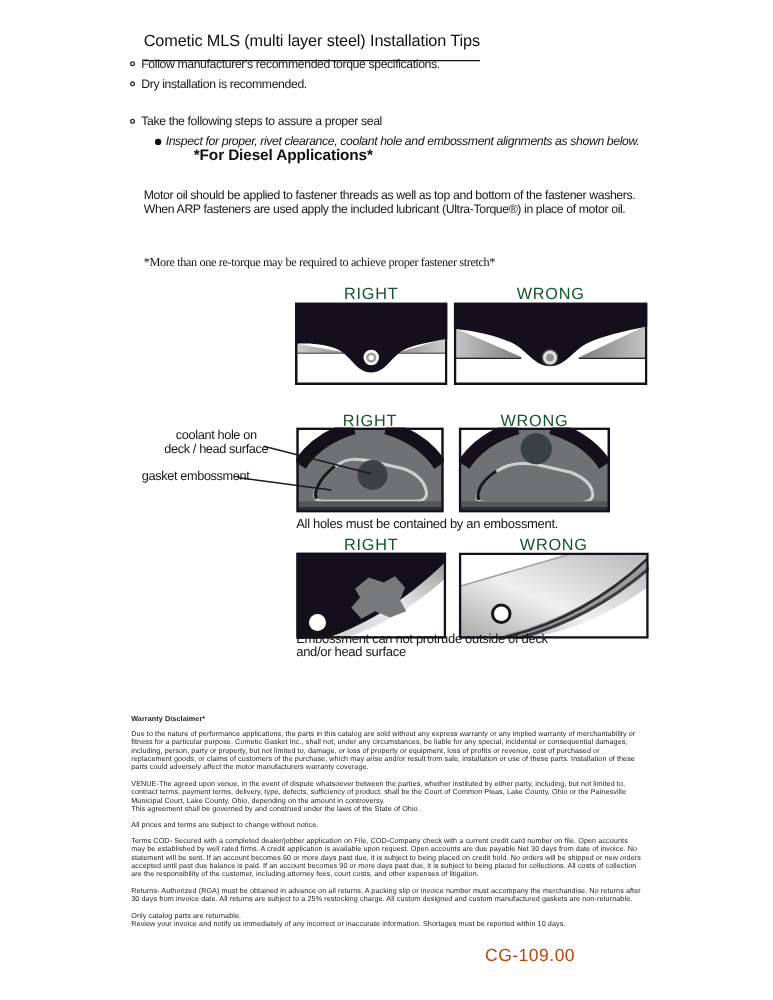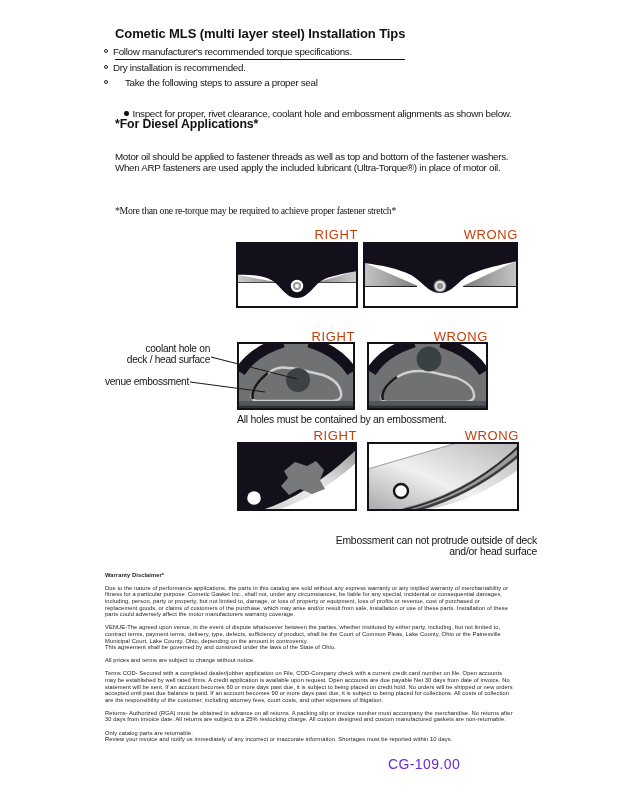--- a/index.html
+++ b/index.html
@@ -5,68 +5,68 @@
   * { margin:0; padding:0; box-sizing:border-box; }
   html,body { background:#ffffff; }
   .page {
     position:relative; width:618px; height:800px; background:#fff;
     font-family:"Liberation Sans", sans-serif; color:#111;
     overflow:hidden;
   }
   .abs { position:absolute; }
   .pre { white-space:pre-line; }
   .doc-title {
-    font-size:13px; font-weight:bold; letter-spacing:-0.1px;
-    display:inline-block; border-bottom:1.6px solid #111; padding-bottom:18px;
+    font-size:13px; font-weight:normal; letter-spacing:-0.1px;
+    display:inline-block; border-bottom:1.6px solid #111; padding-bottom:8px;
   }
   .body-text { font-size:9.8px; letter-spacing:-0.3px; line-height:11.4px; color:#151515; }
   .bullet-row { display:flex; align-items:flex-start; }
   .ring {
     display:inline-block; width:4px; height:4px; border:1.1px solid #222;
     border-radius:50%; margin:3px 5px 0 0; flex:0 0 auto;
   }
   .dot {
     display:inline-block; width:4.5px; height:4.5px; background:#111;
     border-radius:50%; margin:3px 4px 0 0; flex:0 0 auto;
   }
-  .section-heading { font-size:12.3px; font-weight:bold; letter-spacing:-0.1px; }
-  .diag-label { font-size:13px; letter-spacing:0.6px; text-align:right; color:#c2410c; }
+  .section-heading { font-size:12.3px; font-weight:bold; letter-spacing:-0.1px;margin-left:40px; }
+  .diag-label { font-size:13px; letter-spacing:0.6px; text-align:center; color:#14532d; }
   .diag-caption { font-size:10.4px; letter-spacing:-0.25px; line-height:11.4px; color:#151515; }
-  .ann-label { font-size:10.2px; letter-spacing:-0.3px; line-height:10.8px; text-align:right; color:#151515; }
+  .ann-label { font-size:10.2px; letter-spacing:-0.3px; line-height:10.8px; text-align:center; color:#151515;margin-left:13px; }
   .warranty {
     width:816px; transform:scale(0.5); transform-origin:top left;
     font-size:11.5px; line-height:13.2px; letter-spacing:0.15px; color:#222;
   }
   .warranty h3 { font-size:11.5px; font-weight:bold; margin-bottom:12px; color:#1b1b1b; }
   .warranty p { margin-bottom:13px; }
-  .footer-code { font-size:14px; letter-spacing:0.4px; color:#6d28d9; }
+  .footer-code { font-size:14px; letter-spacing:0.4px; color:#c2410c; }
   svg.diag { display:block; }
 </style>
 </head>
 <body>
 
 <div class="page">
 
   <div class="abs" style="left:115px; top:24px;">
     <span class="doc-title">Cometic MLS (multi layer steel) Installation Tips</span>
   </div>
 
   <div class="abs bullet-row body-text" style="left:104px; top:62px; width:440px;">
     <span class="ring"></span>
     <span>Dry installation is recommended.</span>
   </div>
   <div class="abs bullet-row body-text" style="left:104px; top:46px; width:440px;">
     <span class="ring"></span>
     <span>Follow manufacturer's recommended torque specifications.</span>
   </div>
-  <div class="abs bullet-row body-text" style="left:104px; top:77px; width:440px;gap:12px;">
+  <div class="abs bullet-row body-text" style="left:104px; top:92px; width:440px;">
     <span class="ring"></span>
     <span>Take the following steps to assure a proper seal</span>
   </div>
-  <div class="abs bullet-row body-text" style="left:124px; top:108px; width:460px;">
+  <div class="abs bullet-row body-text" style="left:124px; top:108px; width:460px;font-style:italic;">
     <span class="dot"></span>
     <span>Inspect for proper, rivet clearance, coolant hole and embossment alignments as shown below.</span>
   </div>
 
   <div class="abs section-heading" style="left:115px; top:117px;">*For Diesel Applications*</div>
   <div class="abs body-text pre" style="left:115px; top:151px; width:430px;">Motor oil should be applied to fastener threads as well as top and bottom of the fastener washers.
 When ARP fasteners are used apply the included lubricant (Ultra-Torque®) in place of motor oil.</div>
   <div class="abs body-text" style="left:115px; top:205px; width:430px;font-family:Liberation Serif, serif;">*More than one re-torque may be required to achieve proper fastener stretch*</div>
 
   <div class="abs diag-label" style="left:236px; top:227px; width:122px;">RIGHT</div>
@@ -115,21 +115,21 @@
     <circle cx="77" cy="44" r="3.1" fill="#909090"></circle>
     <rect x="1" y="1" width="153" height="64" fill="none" stroke="#14101b" stroke-width="2"></rect>
   </svg>
 
 
   <div class="abs diag-label" style="left:237px; top:329px; width:118px;">RIGHT</div>
   <div class="abs diag-label" style="left:367px; top:329px; width:121px;">WRONG</div>
 
   <div class="abs ann-label pre" style="left:110px; top:344px; width:100px;">coolant hole on
 deck / head surface</div>
-  <div class="abs ann-label" style="left:98px; top:377px; width:91px;">venue embossment</div>
+  <div class="abs ann-label" style="left:98px; top:377px; width:91px;">gasket embossment</div>
 
   <svg class="abs diag" style="left:237px; top:342px;" width="118" height="68" viewBox="0 0 118 68">
     <rect width="118" height="68" fill="#6f7173"></rect>
     <path d="M1,1 L40,1 C22,6 10,15 3,27 L1,27 Z" fill="#ffffff"></path>
     <path d="M117,1 L78,1 C96,6 108,15 115,27 L117,27 Z" fill="#ffffff"></path>
     <path d="M46,0 C26,6 12,16 3,30" stroke="#14101b" stroke-width="11" fill="none"></path>
     <path d="M72,0 C92,6 106,16 115,30" stroke="#14101b" stroke-width="11" fill="none"></path>
     <path d="M15,56 C13,49 23,37 33,30 C41,24 48,25 60,27 L86,33 C97,37 103,44 104,51 C105,56 102,59 95,59 L23,59 C17,59 16,58 15,56 Z" stroke="#cdd1ce" stroke-width="2.4" fill="none"></path>
     <path d="M16,57 C13,49 22,38 31,31" stroke="#191919" stroke-width="2.6" fill="none"></path>
     <circle cx="61" cy="38" r="12" fill="#3c4244"></circle>
@@ -185,21 +185,21 @@
     <path d="M1,27 L90,1 H151 V28 C113,55 77,66 49,69 L1,69 Z" fill="url(#g4)"></path>
     <path d="M151,32 C120,56 92,66 60,69 L151,69 Z" fill="#ffffff"></path>
     <path d="M38,69 C80,59 118,38 151,9" stroke="#999c9e" stroke-width="7" fill="none"></path>
     <path d="M31,69 C74,60 114,40 151,5" stroke="#2c2c2c" stroke-width="2" fill="none"></path>
     <path d="M46,69 C88,58 124,37 152,13" stroke="#3c3c3c" stroke-width="2.5" fill="none"></path>
     <path d="M1,27 L90,1" stroke="#a0a0a0" stroke-width="1.2" fill="none"></path>
     <circle cx="34" cy="49" r="7" fill="#ffffff" stroke="#161616" stroke-width="2.4"></circle>
     <rect x="1" y="1" width="150" height="67" fill="none" stroke="#14101b" stroke-width="2"></rect>
   </svg>
 
-  <div class="abs diag-caption pre" style="left:237px; top:535px; width:300px;text-align:right;">Embossment can not protrude outside of deck
+  <div class="abs diag-caption pre" style="left:237px; top:506px; width:300px;">Embossment can not protrude outside of deck
 and/or head surface</div>
 
   <svg class="abs" style="left:0; top:0; pointer-events:none;" width="618" height="800" viewBox="0 0 618 800">
     <line x1="211" y1="357" x2="297" y2="379" stroke="#1a1a1a" stroke-width="1.1"></line>
     <line x1="190" y1="382" x2="265" y2="392" stroke="#1a1a1a" stroke-width="1.1"></line>
   </svg>
 
   <div class="abs" style="left:105px; top:572px;">
     <div class="warranty">
       <h3>Warranty Disclaimer*</h3>

